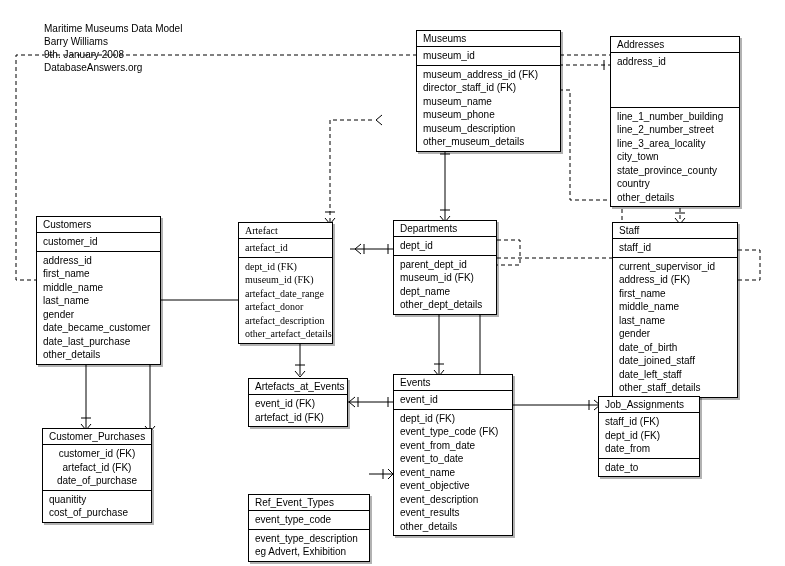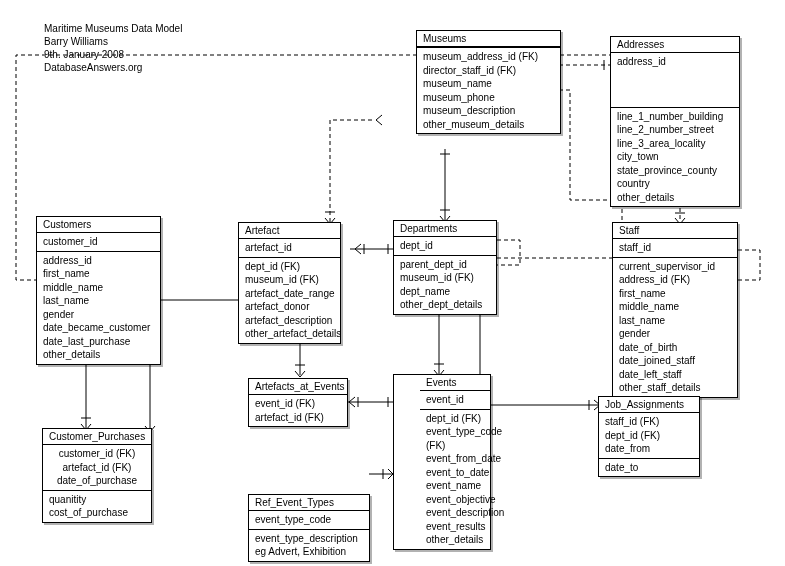--- a/index.html
+++ b/index.html
@@ -117,20 +117,21 @@
   <path class="crow" d="M 81 361 L 91 361"></path>
 
   <path class="conn" d="M 240 300 L 150 300 L 150 430"></path>
   <path class="crow" d="M 145 426 L 150 432 L 155 426"></path>
 
   <path class="conn dashed" d="M 620 55 L 16 55 L 16 280 L 37 280"></path>
 </svg>
 
 <div class="entity" style="left:372px; top:30px; width:145px;margin-left:44px;">
   <div class="name">Museums</div>
+  <div class="section">museum_id</div>
   <div class="section sep" style="white-space:pre-line;">museum_address_id (FK)
 director_staff_id (FK)
 museum_name
 museum_phone
 museum_description
 other_museum_details</div>
 </div>
 
 <div class="entity" style="left:610px; top:36px; width:130px;">
   <div class="name">Addresses</div>
@@ -150,21 +151,21 @@
   <div class="section sep" style="white-space:pre-line;">address_id
 first_name
 middle_name
 last_name
 gender
 date_became_customer
 date_last_purchase
 other_details</div>
 </div>
 
-<div class="entity" style="left:238px; top:222px; width:103px;">
+<div class="entity" style="left:238px; top:222px; width:95px;font-family:Liberation Serif, serif;">
   <div class="name">Artefact</div>
   <div class="section">artefact_id</div>
   <div class="section sep" style="white-space:pre-line;">dept_id (FK)
 museum_id (FK)
 artefact_date_range
 artefact_donor
 artefact_description
 other_artefact_details</div>
 </div>
 
@@ -191,21 +192,21 @@
 date_left_staff
 other_staff_details</div>
 </div>
 
 <div class="entity" style="left:248px; top:378px; width:100px;">
   <div class="name">Artefacts_at_Events</div>
   <div class="section" style="white-space:pre-line;">event_id (FK)
 artefact_id (FK)</div>
 </div>
 
-<div class="entity" style="left:393px; top:374px; width:98px;padding-left:26px;">
+<div class="entity" style="left:393px; top:374px; width:120px;">
   <div class="name">Events</div>
   <div class="section">event_id</div>
   <div class="section sep" style="white-space:pre-line;">dept_id (FK)
 event_type_code (FK)
 event_from_date
 event_to_date
 event_name
 event_objective
 event_description
 event_results

